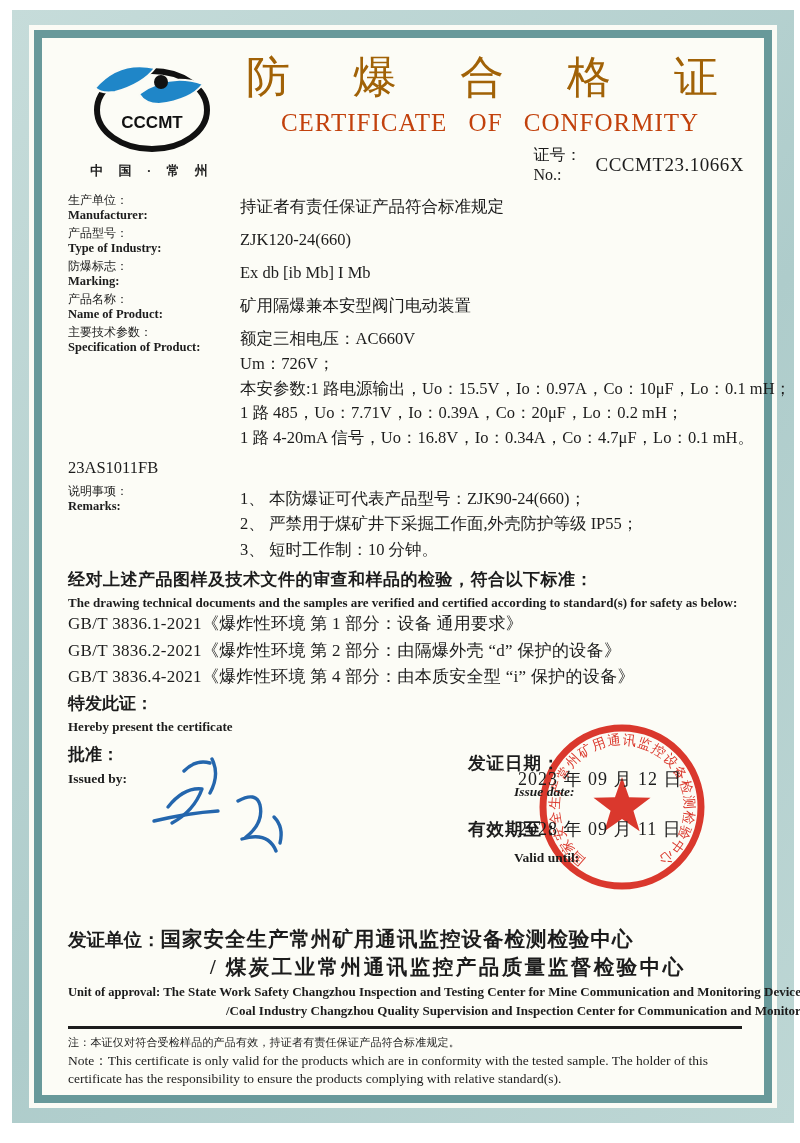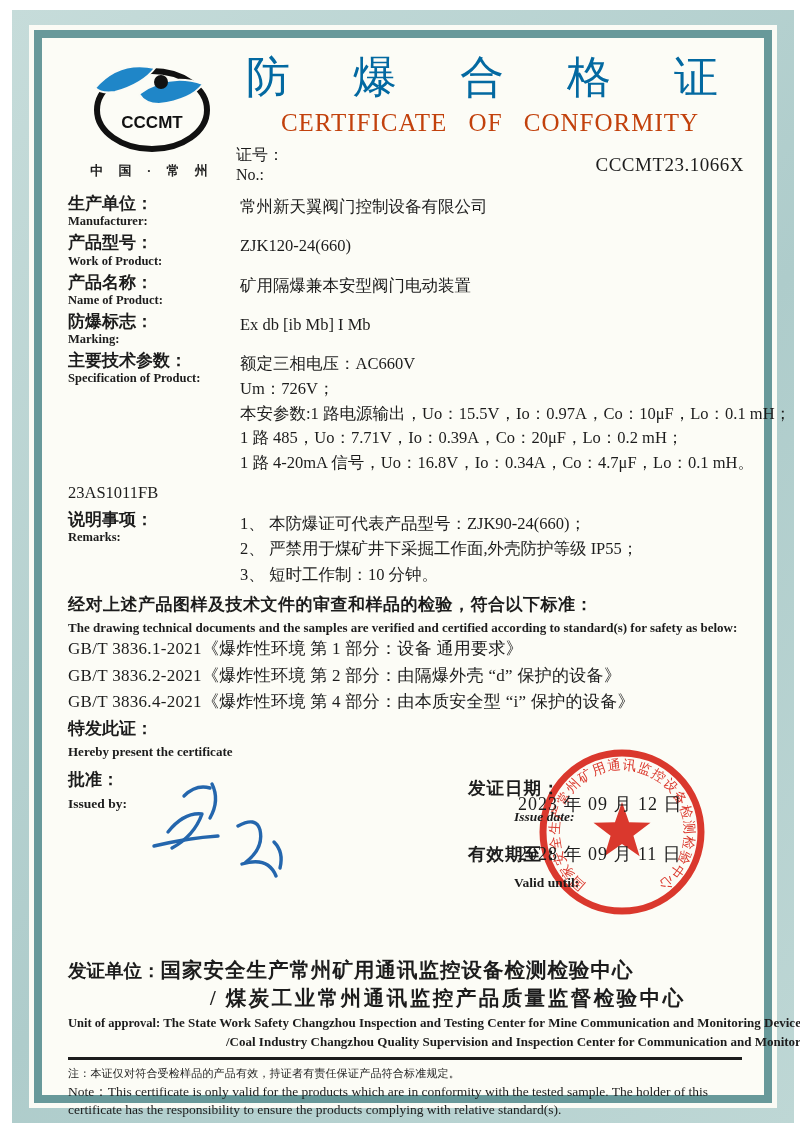--- a/index.html
+++ b/index.html
@@ -11,30 +11,30 @@
     background:linear-gradient(135deg,#c6dcda 0%,#aecccb 55%,#bed7d5 100%);padding:15px 17px;box-sizing:border-box;}
   .gap{background:#fbfbf5;height:100%;box-sizing:border-box;padding:5px;}
   .page{border:8px solid #68999a;background:#fcfcf6;height:100%;box-sizing:border-box;
     padding:8px 22px 6px 26px;position:relative;}
 
   
   .header{display:flex;align-items:flex-start;}
   .logoBox{width:168px;flex:0 0 168px;text-align:center;padding-top:6px;}
   .logoSub{font-size:13px;font-weight:bold;letter-spacing:6px;margin-top:2px;color:#222;}
   .titleCol{flex:1;text-align:center;padding-top:2px;}
-  .titleCn{font-size:44px;letter-spacing:26px;color:#0369a1;white-space:nowrap;margin-left:10px;}
+  .titleCn{font-size:44px;letter-spacing:26px;color:#a16207;white-space:nowrap;margin-left:10px;}
   .titleEn{font-size:25px;letter-spacing:1px;word-spacing:14px;margin-top:2px;color:#c2410c;}
-  .certNoWrap{display:flex;justify-content:space-between;align-items:center;margin-top:8px;}
+  .certNoWrap{display:flex;justify-content:flex-end;align-items:center;margin-top:8px;}
   .certNoLabels{text-align:left;font-size:16px;line-height:1.25;}
   .certNoVal{font-size:19px;margin-left:14px;letter-spacing:.5px;}
 
   
   .fields{margin-top:8px;}
   .frow{display:grid;grid-template-columns:172px 1fr;margin-bottom:3px;}
-  .flabel .cn{font-size:17px;font-weight:bold;line-height:1.25;}
+  .flabel .cn{font-size:12px;font-weight:normal;line-height:1.25;}
   .flabel .en{font-size:12.5px;line-height:1.2;font-weight:600;}
   .fvalue{font-size:16.5px;line-height:1.5;padding-top:2px;}
   .fvalue .vline{white-space:nowrap;}
   .remarks .vline{line-height:1.55;}
 
   
   .standards{margin-top:6px;}
   .stdCn{font-size:17px;font-weight:bold;letter-spacing:.5px;}
   .stdEn{font-size:13px;font-weight:600;margin-top:4px;}
   .stdItem{font-size:17px;line-height:1.55;letter-spacing:.3px;}
@@ -51,21 +51,21 @@
   .dLabelEn{font-size:13.5px;font-weight:600;padding-left:46px;}
   .dr1{position:absolute;left:0;top:14px;}
   .dr2{position:absolute;left:0;top:47px;font-style:italic;}
   .dr3{position:absolute;left:0;top:80px;font-family:Liberation Serif, serif;}
   .dr4{position:absolute;left:0;top:113px;}
   .dVal1{position:absolute;left:50px;top:30px;font-size:18px;letter-spacing:1px;z-index:3;}
   .dVal2{position:absolute;left:50px;top:80px;font-size:18px;letter-spacing:1px;z-index:3;}
   .seal{position:absolute;left:468px;top:-16px;z-index:2;opacity:.92;}
 
   
-  .issuer{margin-top:6px;}
+  .issuer{margin-top:0;}
   .issLine1{font-size:20.5px;font-weight:bold;letter-spacing:1px;white-space:nowrap;}
   .issLine1 .lbl{font-size:18.5px;letter-spacing:0;}
   .issLine2{font-size:20.5px;font-weight:bold;letter-spacing:2.5px;padding-left:142px;white-space:nowrap;}
   .issEn1{font-size:13px;font-weight:bold;margin-top:3px;white-space:nowrap;}
   .issEn1 .lblen{font-weight:600;font-size:12.5px;}
   .issEn2{font-size:13px;font-weight:bold;padding-left:158px;white-space:nowrap;}
 
   .sepLine{border-top:3px solid #1d1d1d;margin:7px 0 6px 0;}
 
   
@@ -104,51 +104,51 @@
     </div>
 
     <div class="fields">
 
       <div class="frow">
         <div class="flabel">
               <div class="cn">生产单位：</div>
           <div class="en">Manufacturer:</div>
             </div>
         <div class="fvalue">
-              <div class="vline">常州新天翼阀门控制设备有限公司</div>
+              <div class="vline">持证者有责任保证产品符合标准规定</div>
             </div>
       </div>
 
       <div class="frow">
         <div class="flabel">
               <div class="cn">产品型号：</div>
-          <div class="en">Work of Product:</div>
+          <div class="en">Type of Industry:</div>
             </div>
         <div class="fvalue">
               <div class="vline">ZJK120-24(660)</div>
+            </div>
+      </div>
+
+      <div class="frow">
+        <div class="flabel">
+              <div class="cn">防爆标志：</div>
+          <div class="en">Marking:</div>
+            </div>
+        <div class="fvalue">
+              <div class="vline">Ex db [ib Mb] I Mb</div>
             </div>
       </div>
 
       <div class="frow">
         <div class="flabel">
               <div class="cn">产品名称：</div>
           <div class="en">Name of Product:</div>
             </div>
         <div class="fvalue">
               <div class="vline">矿用隔爆兼本安型阀门电动装置</div>
-            </div>
-      </div>
-
-      <div class="frow">
-        <div class="flabel">
-              <div class="cn">防爆标志：</div>
-          <div class="en">Marking:</div>
-            </div>
-        <div class="fvalue">
-              <div class="vline">Ex db [ib Mb] I Mb</div>
             </div>
       </div>
 
       <div class="frow">
         <div class="flabel">
               <div class="cn">主要技术参数：</div>
           <div class="en">Specification of Product:</div>
             </div>
         <div class="fvalue">
           <div class="vline">额定三相电压：AC660V</div>

